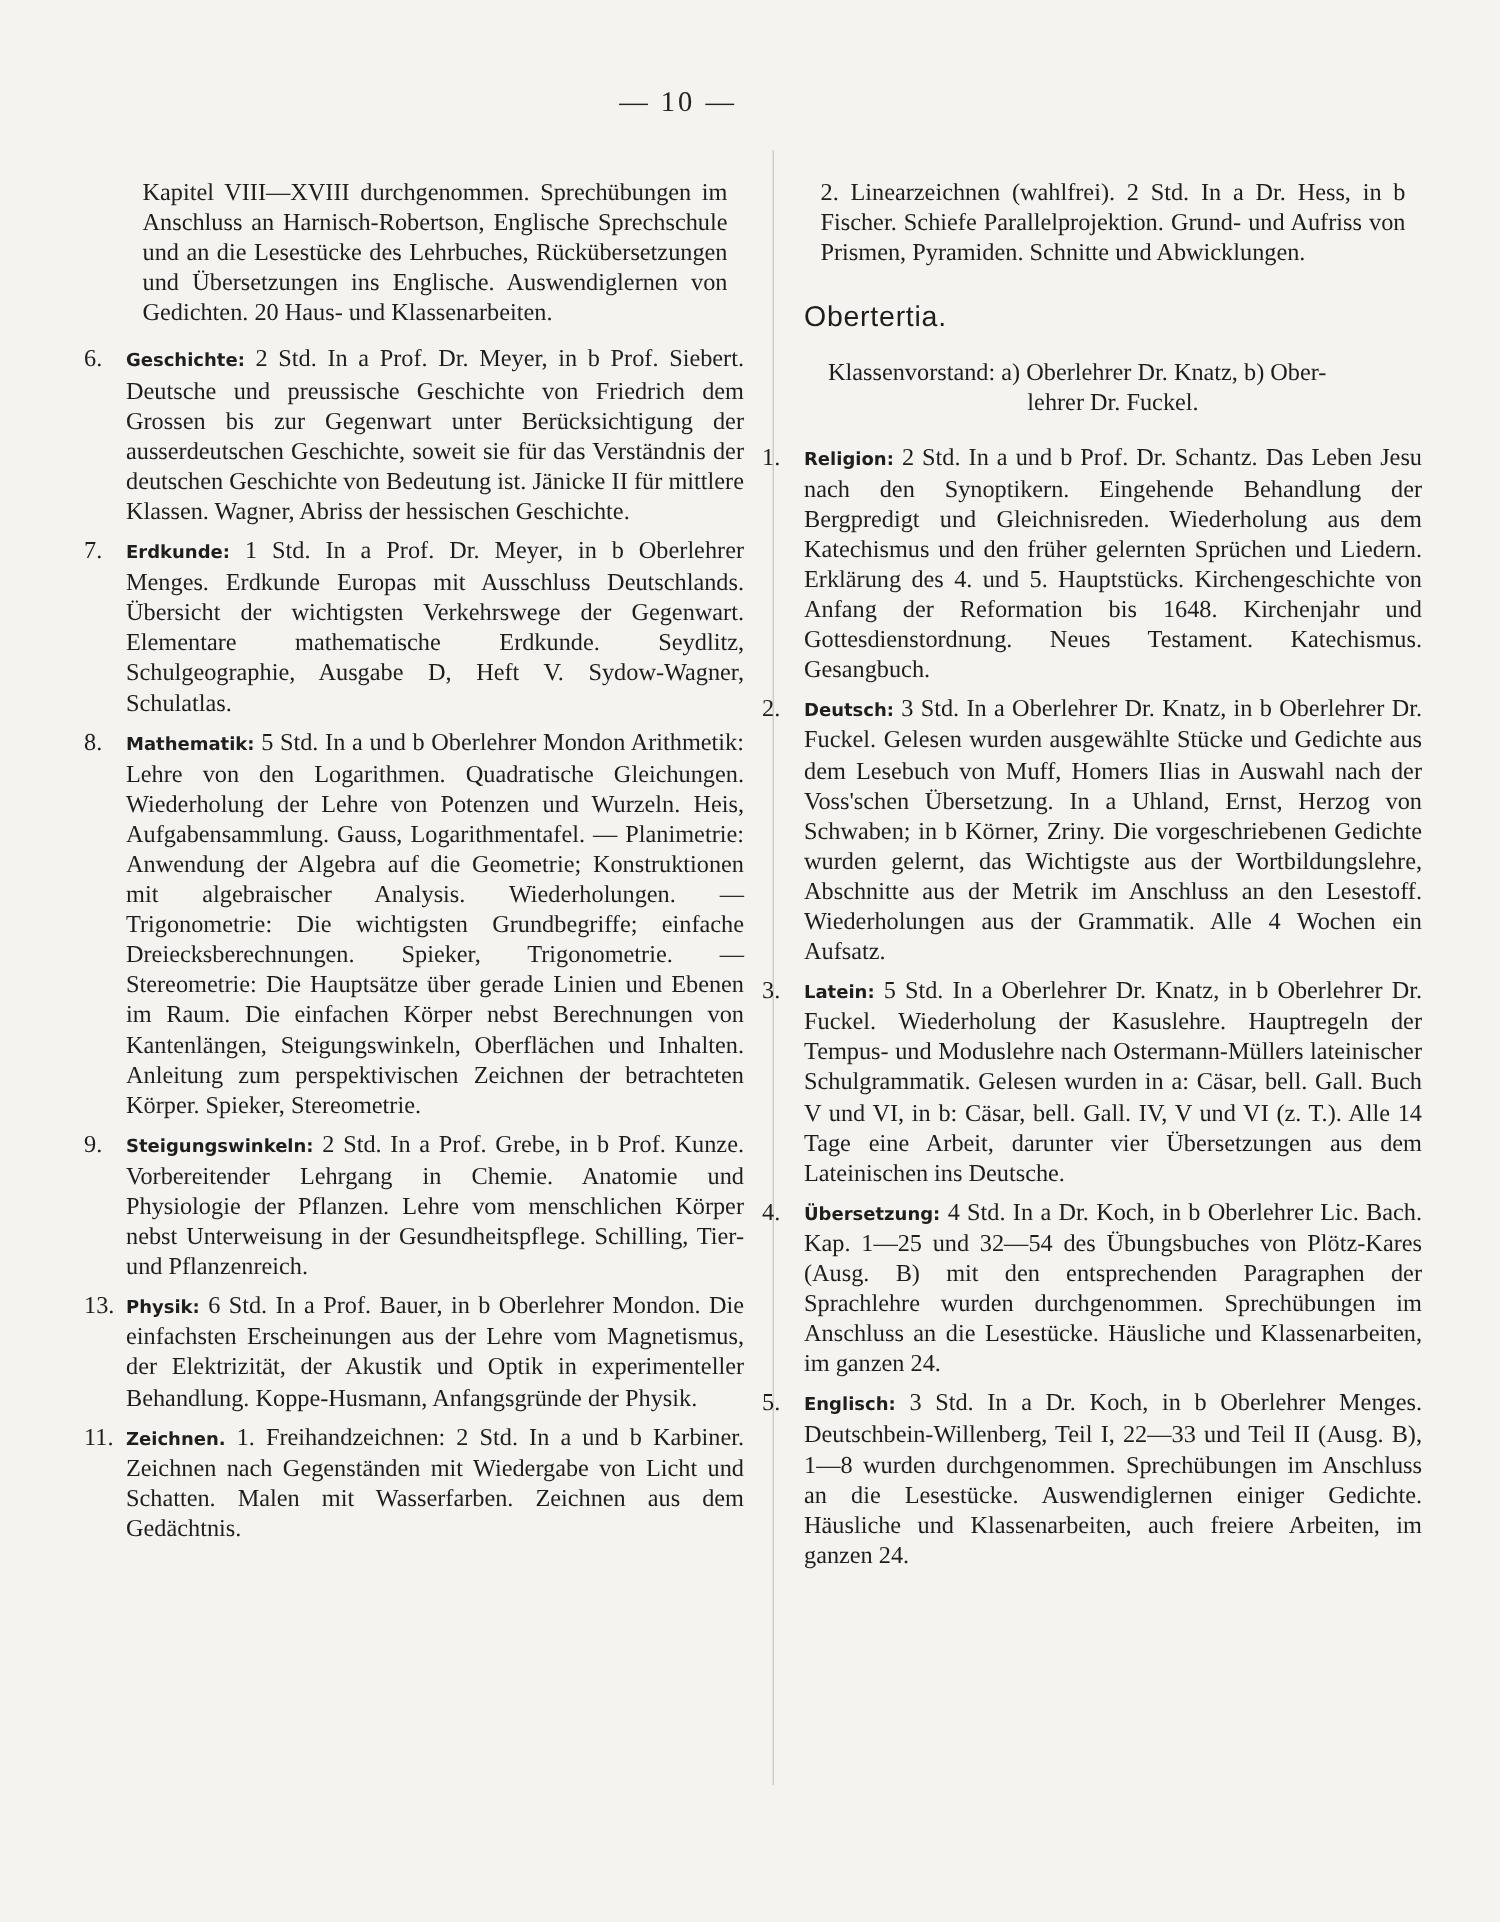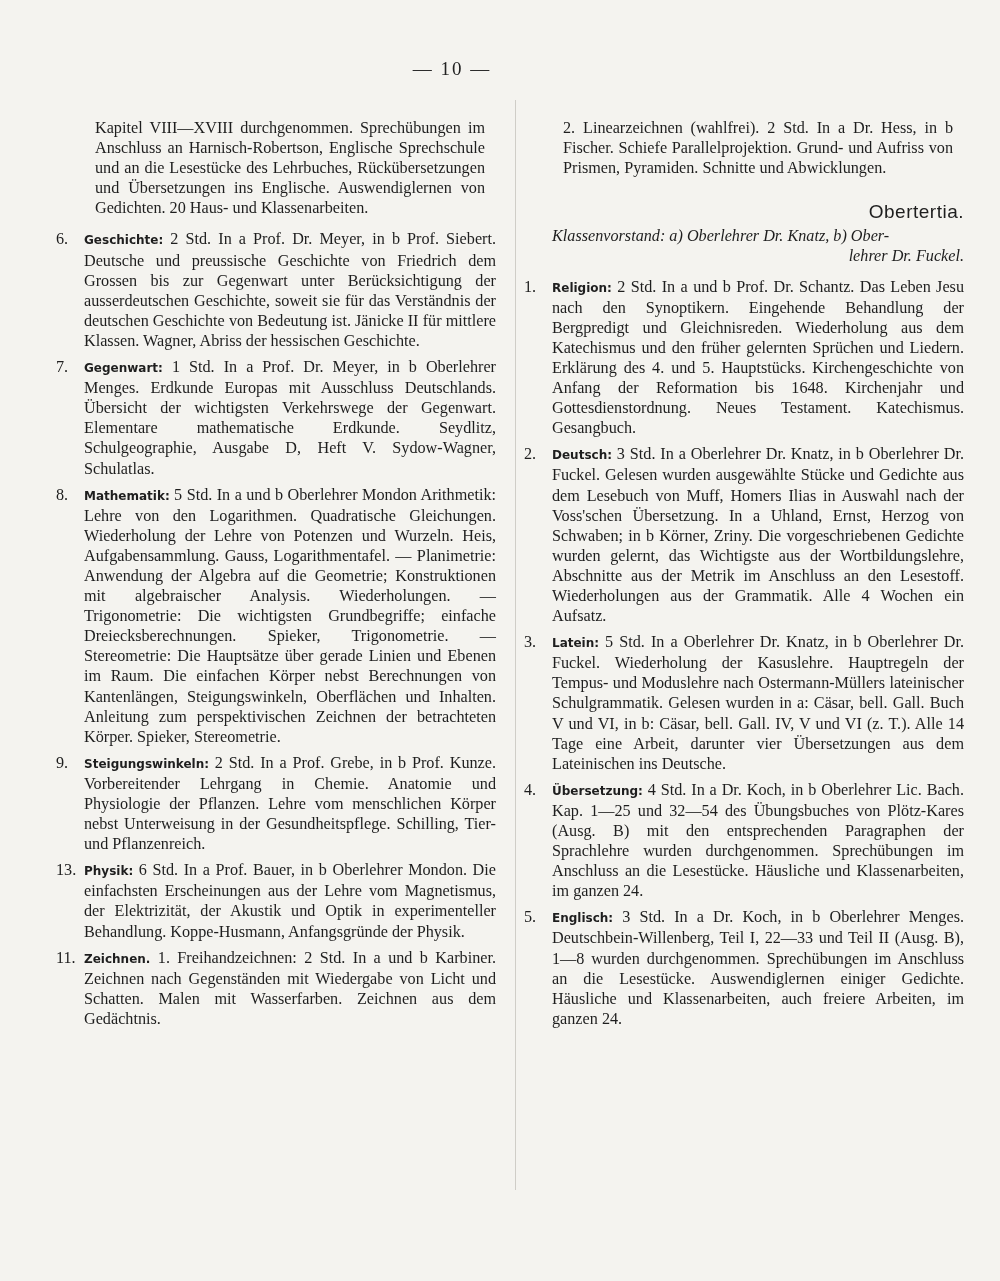--- a/index.html
+++ b/index.html
@@ -13,56 +13,56 @@
     .page-number {
       position: absolute; top: 58px; left: 0; width: 904px;
       text-align: center; font-size: 19px; letter-spacing: 2px; color: #222;
     }
     .col {
       position: absolute; top: 107px;
       font-size: 16.2px; line-height: 20.1px;
       text-align: justify;
     }
     .col-left { left: 84px; width: 412px; }
-    .col-right { left: 552px; width: 412px; }
+    .col-right { left: 536px; width: 412px; }
     .divider {
       position: absolute; left: 515px; top: 100px; width: 1px; height: 1090px;
       background: #cfcdc7;
     }
     .para { margin: 11px; }
     .item { position: relative; padding-left: 0; margin-top: 6px; }
     .item .num {
       position: absolute; left: -28px; top: 0; width: 24px; text-align: left;
     }
     .subj { font-family: "DejaVu Sans", "Liberation Sans", sans-serif; font-weight: bold; font-size: 12px; }
     .section-title {
-      text-align: right; font-family: "Liberation Sans", "DejaVu Sans", sans-serif;
+      text-align: left; font-family: "Liberation Sans", "DejaVu Sans", sans-serif;
       font-size: 19px; margin: 24px 0 4px 0; letter-spacing: 0.5px;
     }
-    .vorstand { margin: 0; font-style: italic; }
-    .vorstand .cont { display: block; padding-left: 0; text-align: right; }
+    .vorstand { margin: 16px; }
+    .vorstand .cont { display: block; padding-left: 0; text-align: center; }
   </style>
 </head>
 <body>
 
 <div class="page-number">— 10 —</div>
 
 <div class="divider"></div>
 
 <div class="col col-left">
   <p class="para">Kapitel VIII—XVIII durchgenommen. Sprechübungen im Anschluss an Harnisch-Robertson, Englische Sprechschule und an die Lesestücke des Lehrbuches, Rückübersetzungen und Übersetzungen ins Englische. Auswendiglernen von Gedichten. 20 Haus- und Klassenarbeiten.</p>
 
   <div class="item">
     <span class="num">6.</span>
     <span class="subj">Geschichte:</span><span> 2 Std. In a Prof. Dr. Meyer, in b Prof. Siebert. Deutsche und preussische Geschichte von Friedrich dem Grossen bis zur Gegenwart unter Berücksichtigung der ausserdeutschen Geschichte, soweit sie für das Verständnis der deutschen Geschichte von Bedeutung ist. Jänicke II für mittlere Klassen. Wagner, Abriss der hessischen Geschichte.</span>
   </div>
 
   <div class="item">
     <span class="num">7.</span>
-    <span class="subj">Gegenwart:</span><span> 1 Std. In a Prof. Dr. Meyer, in b Oberlehrer Menges. Erdkunde Europas mit Ausschluss Deutschlands. Übersicht der wichtigsten Verkehrswege der Gegenwart. Elementare mathematische Erdkunde. Seydlitz, Schulgeographie, Ausgabe D, Heft V. Sydow-Wagner, Schulatlas.</span>
+    <span class="subj">Erdkunde:</span><span> 1 Std. In a Prof. Dr. Meyer, in b Oberlehrer Menges. Erdkunde Europas mit Ausschluss Deutschlands. Übersicht der wichtigsten Verkehrswege der Gegenwart. Elementare mathematische Erdkunde. Seydlitz, Schulgeographie, Ausgabe D, Heft V. Sydow-Wagner, Schulatlas.</span>
   </div>
 
   <div class="item">
     <span class="num">8.</span>
     <span class="subj">Mathematik:</span><span> 5 Std. In a und b Oberlehrer Mondon Arithmetik: Lehre von den Logarithmen. Quadratische Gleichungen. Wiederholung der Lehre von Potenzen und Wurzeln. Heis, Aufgabensammlung. Gauss, Logarithmentafel. — Planimetrie: Anwendung der Algebra auf die Geometrie; Konstruktionen mit algebraischer Analysis. Wiederholungen. — Trigonometrie: Die wichtigsten Grundbegriffe; einfache Dreiecksberechnungen. Spieker, Trigonometrie. — Stereometrie: Die Hauptsätze über gerade Linien und Ebenen im Raum. Die einfachen Körper nebst Berechnungen von Kantenlängen, Steigungswinkeln, Oberflächen und Inhalten. Anleitung zum perspektivischen Zeichnen der betrachteten Körper. Spieker, Stereometrie.</span>
   </div>
 
   <div class="item">
     <span class="num">9.</span>
     <span class="subj">Steigungswinkeln:</span><span> 2 Std. In a Prof. Grebe, in b Prof. Kunze. Vorbereitender Lehrgang in Chemie. Anatomie und Physiologie der Pflanzen. Lehre vom menschlichen Körper nebst Unterweisung in der Gesundheitspflege. Schilling, Tier- und Pflanzenreich.</span>

